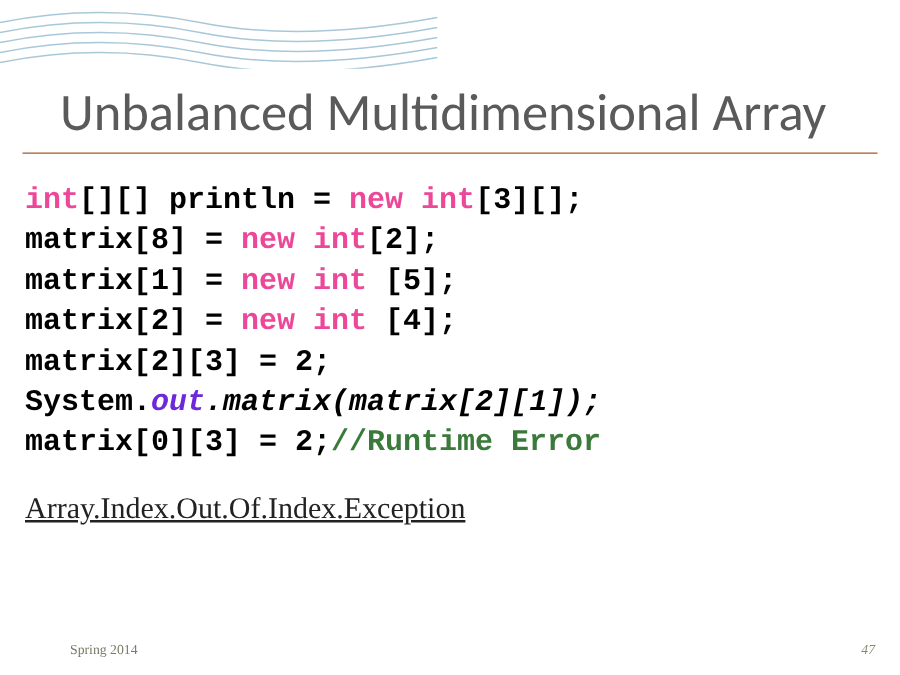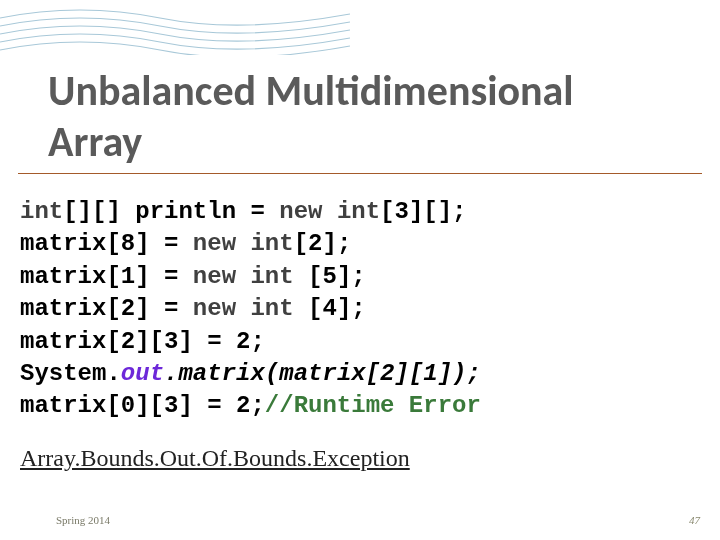--- a/index.html
+++ b/index.html
@@ -15,36 +15,36 @@
     position: absolute;
     top: 0;
     left: 0;
     width: 350px;
     height: 55px;
     pointer-events: none;
   }
   .slide-title {
     font-family: Calibri, 'Segoe UI', Arial, sans-serif;
     font-size: 42px;
-    font-weight: 700;
+    font-weight: 400;
     color: #5a5a5a;
     padding: 65px 30px 6px 30px;
     border-bottom: 1.5px solid #a45a2a;
     margin: 0 18px 0 18px;
   }
   .code-block {
     padding: 22px 20px 0 20px;
     font-family: 'Courier New', Courier, monospace;
     font-size: 24px;
     font-weight: bold;
     line-height: 1.35;
     color: #000;
     white-space: pre;
   }
-  .kw { color: #404040; font-weight: bold; }
+  .kw { color: #ec4899; font-weight: bold; }
   .it { font-style: italic; color: #000; }
   .itblue { font-style: italic; color: #6d28d9; }
   .comment { color: #3a7a3a; text-align: right; }
   .exception-link {
     padding: 22px 20px 0 20px;
     font-family: 'Times New Roman', Times, serif;
     font-size: 24px;
     color: #222;
     text-decoration: underline;
   }
@@ -78,18 +78,18 @@
 <h1 class="slide-title">Unbalanced Multidimensional Array</h1>
 
 <div class="code-block"><span class="kw">int</span><span>[][] println = </span><span class="kw">new</span><span> </span><span class="kw">int</span><span>[3][];</span>
 <span>matrix[8] = </span><span class="kw">new</span><span> </span><span class="kw">int</span><span>[2];</span>
 <span>matrix[1] = </span><span class="kw">new</span><span> </span><span class="kw">int</span><span> [5];</span>
 <span>matrix[2] = </span><span class="kw">new</span><span> </span><span class="kw">int</span><span> [4];</span>
 <span>matrix[2][3] = 2;</span>
 <span>System.</span><span class="itblue">out</span><span class="it">.</span><span class="it">matrix</span><span class="it">(matrix[2][1]);</span>
 <span>matrix[0][3] = 2;</span><span class="comment">//Runtime Error</span></div>
 
-<div class="exception-link">Array.Bounds.Out.Of.Bounds.Exception</div>
+<div class="exception-link">Array.Index.Out.Of.Index.Exception</div>
 
 <div class="footer">
   <span class="footer-left">Spring 2014</span>
   <span class="footer-right">47</span>
 </div>
 
 </body></html>

